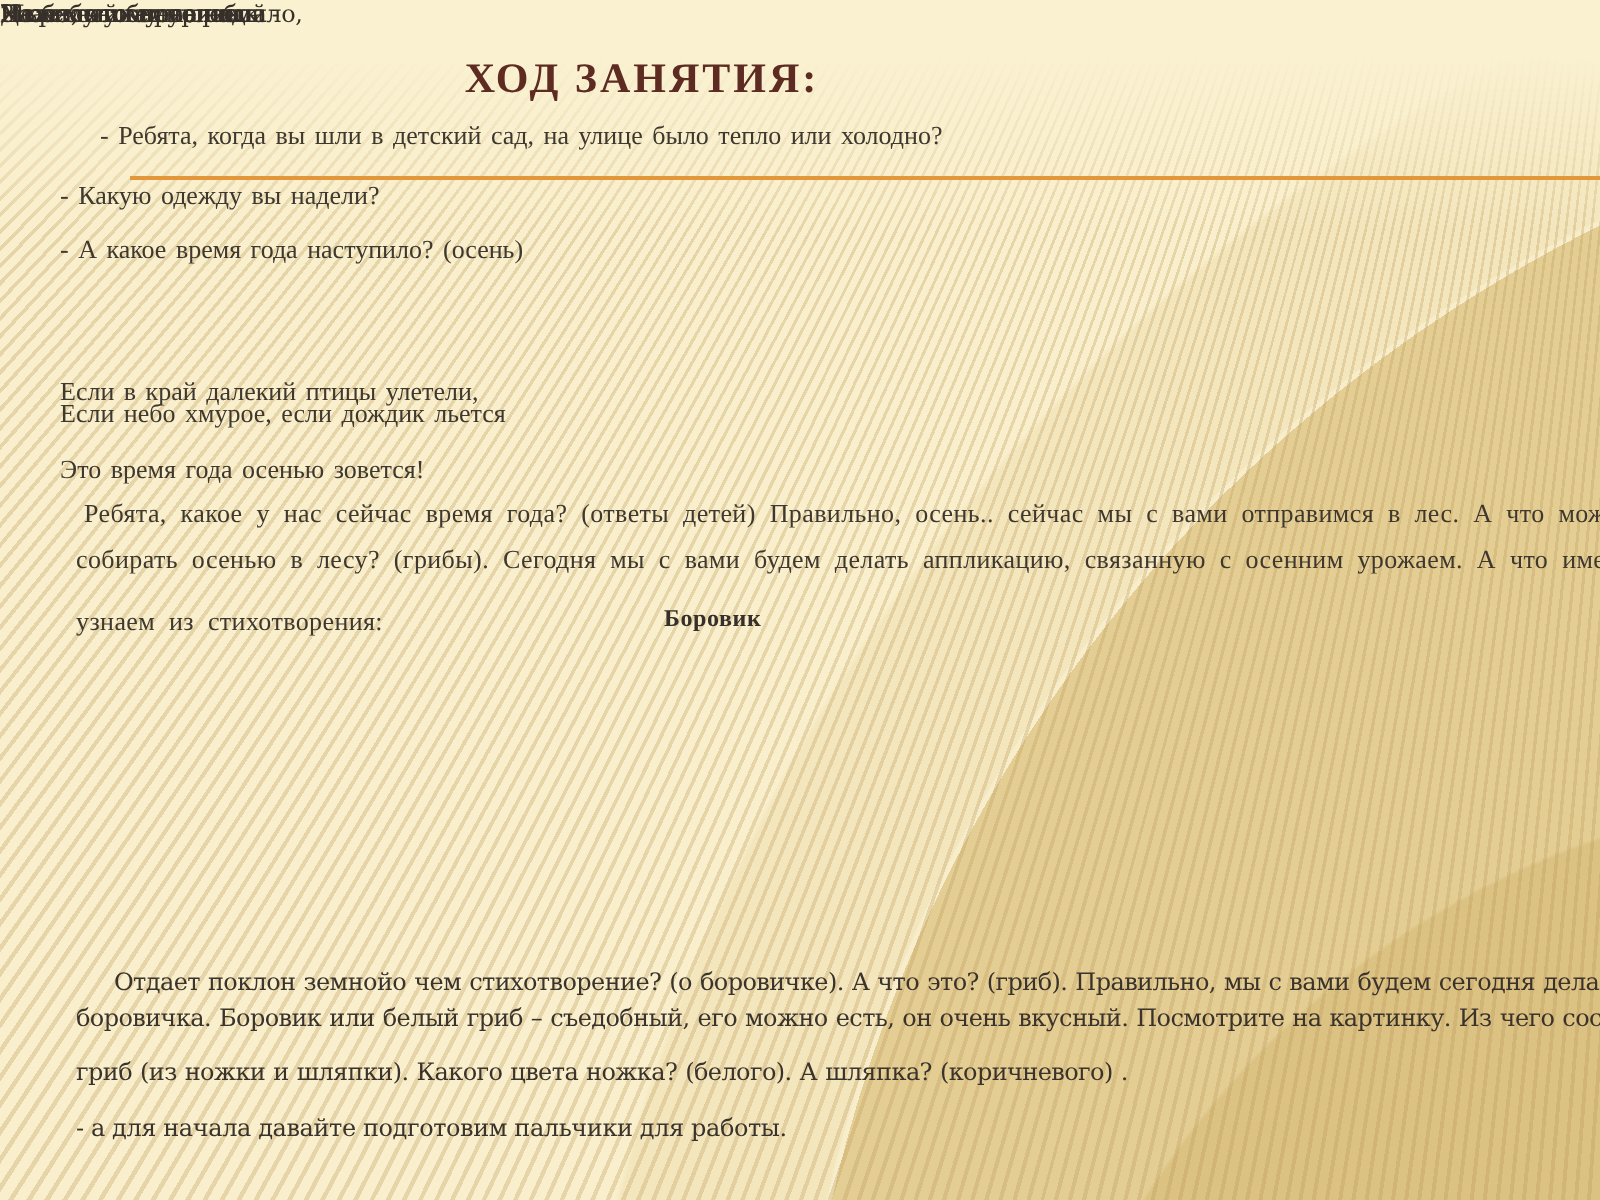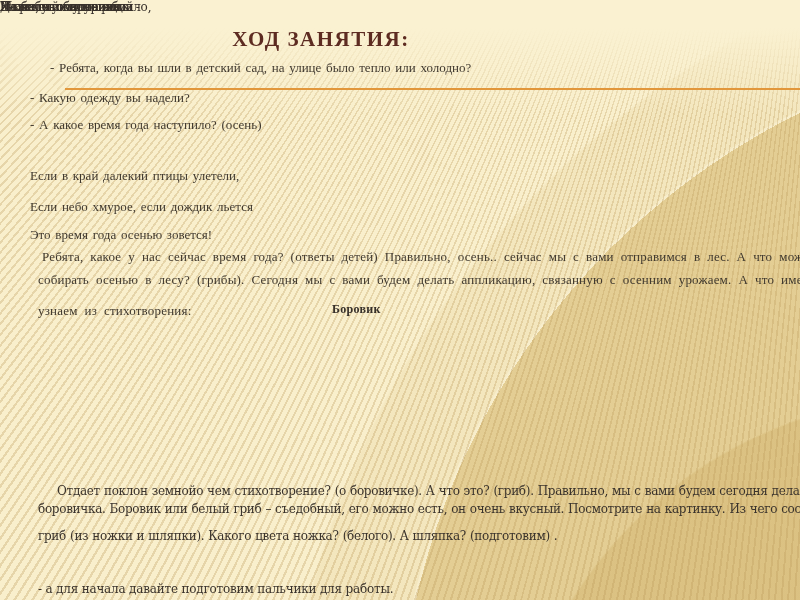--- a/index.html
+++ b/index.html
@@ -62,52 +62,52 @@
   .poem-line:nth-of-type(7){top:432px;left:313px;}
   .poem-line:nth-of-type(8){top:448px;left:326px;}
   .poem-line:nth-of-type(9){top:462px;left:338px;}
   .p2{
     left:38px;font-family:"DejaVu Serif",serif;font-size:12px;
     letter-spacing:-0.3px;word-spacing:0.5px;color:#3a332c;
   }
   .p2.first{text-indent:19px;}
   .closing{
     left:38px;font-family:"DejaVu Serif",serif;font-size:12px;
-    letter-spacing:-0.2px;color:#3a332c;margin-top:25px;
+    letter-spacing:-0.2px;color:#3a332c;
   }
 </style>
 </head>
 <body>
 
 <div class="slide">
 
   <div class="title">ХОД ЗАНЯТИЯ:</div>
 
   <div class="txt intro first" style="top:60px">- Ребята, когда вы шли в детский сад, на улице было тепло или холодно?</div>
 
   <hr class="divider" style="background:#e2973b">
 
   <div class="txt intro" style="top:117px">- А какое время года наступило? (осень)</div>
   <div class="txt intro" style="top:90px">- Какую одежду вы надели?</div>
-  <div class="txt intro" style="top:168px">Если в край далекий птицы улетели,</div>
+  <div class="txt intro" style="top:188px">Если в край далекий птицы улетели,</div>
   <div class="txt intro" style="top:199px">Если небо хмурое, если дождик льется</div>
   <div class="txt intro" style="top:227px">Это время года осенью зовется!</div>
 
   <div class="txt p1 first" style="top:249px">Ребята, какое у нас сейчас время года? (ответы детей) Правильно, осень.. сейчас мы с вами отправимся в лес. А что можно</div>
   <div class="txt p1" style="top:272px">собирать осенью в лесу? (грибы). Сегодня мы с вами будем делать аппликацию, связанную с осенним урожаем. А что именно –</div>
   <div class="txt p1" style="top:303px">узнаем из стихотворения:</div>
 
   <div class="poem-title">Боровик</div>
 
   <div class="poem-line">Я грибов нашла немало,</div>
   <div class="poem-line">Не белый боровика.</div>
   <div class="poem-line">Даже если невелик</div>
   <div class="poem-line">Мы ему ужасно рады -</div>
   <div class="poem-line">И он к этому привык:</div>
   <div class="poem-line">Знает, что ему любой</div>
 
   <div class="txt p2 first" style="top:483px">Отдает поклон земнойо чем стихотворение? (о боровичке). А что это? (гриб). Правильно, мы с вами будем сегодня делать</div>
   <div class="txt p2" style="top:501px">боровичка. Боровик или белый гриб – съедобный, его можно есть, он очень вкусный. Посмотрите на картинку. Из чего состоит</div>
-  <div class="txt p2" style="top:528px">гриб (из ножки и шляпки). Какого цвета ножка? (белого). А шляпка? (подготовим) .</div>
+  <div class="txt p2" style="top:528px">гриб (из ножки и шляпки). Какого цвета ножка? (белого). А шляпка? (коричневого) .</div>
 
   <div class="txt closing" style="top:556px">- а для начала давайте подготовим пальчики для работы.</div>
 
 </div>
 
 </body></html>

